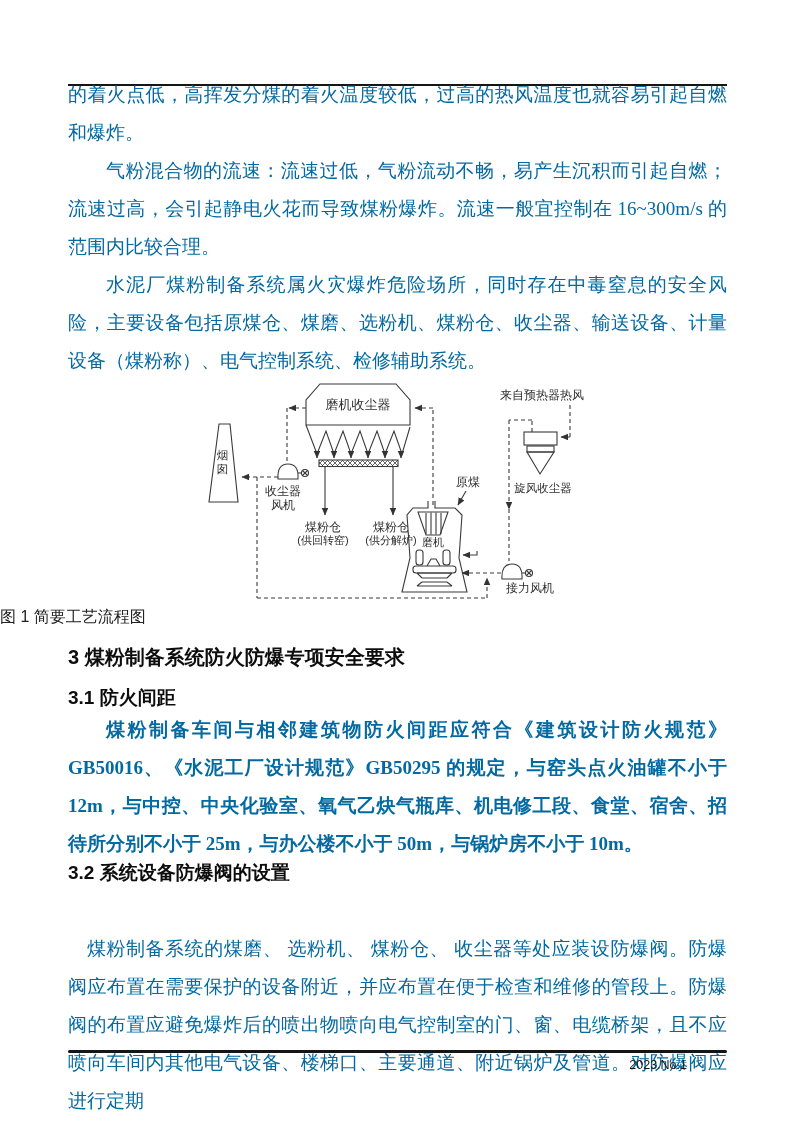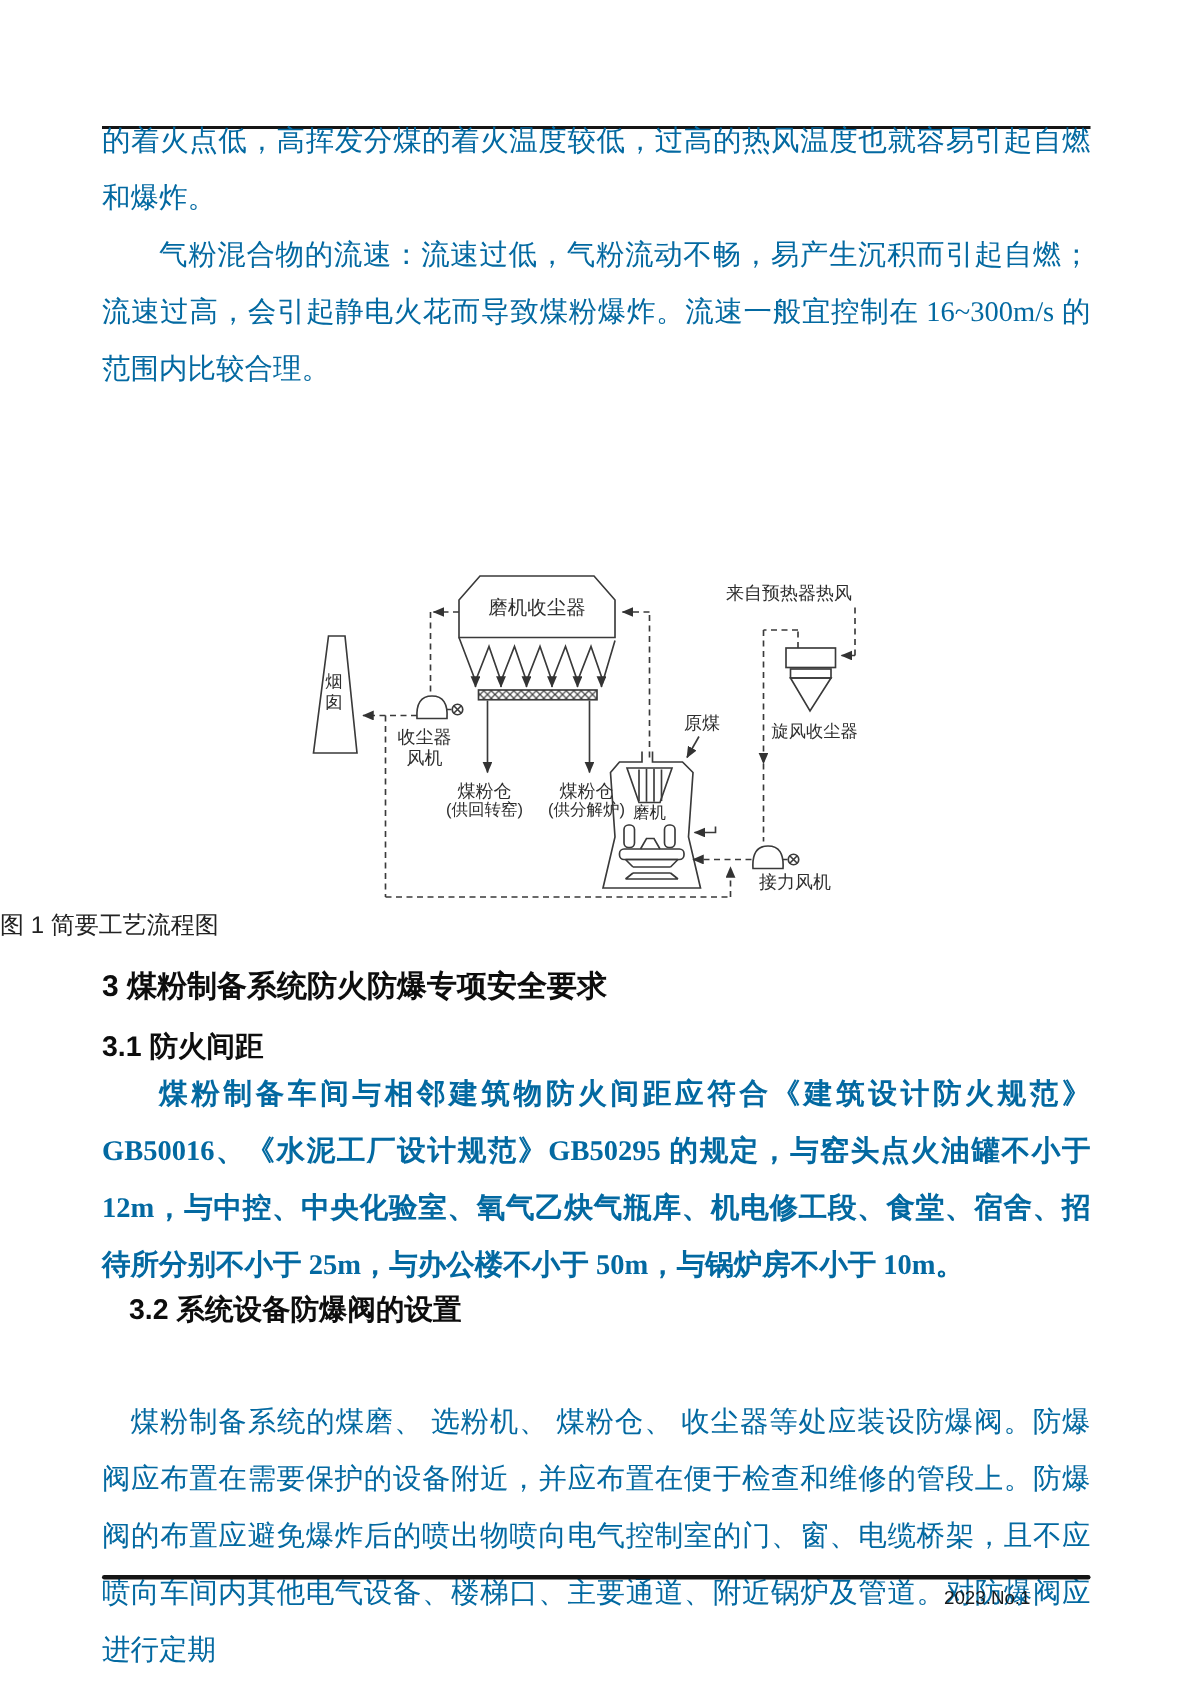--- a/index.html
+++ b/index.html
@@ -50,20 +50,21 @@
 </style>
 </head>
 <body>
 
 <div class="page">
 
   <div class="rule top"></div>
 
   <div class="para" style="top:76px;">的着火点低，高挥发分煤的着火温度较低，过高的热风温度也就容易引起自燃和爆炸。</div>
   <div class="para indent2" style="top:152px;">气粉混合物的流速：流速过低，气粉流动不畅，易产生沉积而引起自燃；流速过高，会引起静电火花而导致煤粉爆炸。流速一般宜控制在 16~300m/s 的范围内比较合理。</div>
+  <div class="para indent2" style="top:266px;">水泥厂煤粉制备系统属火灾爆炸危险场所，同时存在中毒窒息的安全风险，主要设备包括原煤仓、煤磨、选粉机、煤粉仓、收尘器、输送设备、计量设备（煤粉称）、电气控制系统、检修辅助系统。</div>
 
   <div class="figure">
     <svg width="420" height="232" viewBox="0 0 420 232">
       <defs>
         <marker id="arr" markerWidth="8" markerHeight="7" refX="6.5" refY="3" orient="auto">
           <path d="M0,0 L7,3 L0,6 Z" fill="#333"></path>
         </marker>
         <pattern id="hatch" width="5" height="5" patternUnits="userSpaceOnUse">
           <path d="M0,5 L5,0 M0,0 L5,5" stroke="#444" stroke-width="0.8"></path>
         </pattern>
@@ -151,29 +152,29 @@
 
     <div class="flabel" style="left:121px;top:14px;width:104px;font-size:13px;">磨机收尘器</div>
     <div class="flabel" style="left:31px;top:66px;width:13px;font-size:11.5px;word-break:break-all;">烟囱</div>
     <div class="flabel" style="left:76px;top:101px;width:44px;font-size:12px;word-break:break-all;">收尘器风机</div>
     <div class="flabel" style="left:103px;top:137px;width:70px;font-size:12px;">煤粉仓</div>
     <div class="flabel" style="left:96px;top:151px;width:84px;font-size:11px;">(供回转窑)</div>
     <div class="flabel" style="left:171px;top:137px;width:70px;font-size:12px;">煤粉仓</div>
     <div class="flabel" style="left:164px;top:151px;width:84px;font-size:11px;">(供分解炉)</div>
     <div class="flabel" style="left:263px;top:92px;width:40px;font-size:12px;">原煤</div>
     <div class="flabel" style="left:228px;top:153px;width:40px;font-size:11px;">磨机</div>
-    <div class="flabel" style="left:292px;top:5px;width:98px;font-size:12px;">来自预热器热风</div>
+    <div class="flabel" style="left:308px;top:5px;width:98px;font-size:12px;">来自预热器热风</div>
     <div class="flabel" style="left:316px;top:99px;width:84px;font-size:11.5px;">旋风收尘器</div>
     <div class="flabel" style="left:310px;top:198px;width:70px;font-size:12px;">接力风机</div>
   </div>
 
   <div class="caption">图 1 简要工艺流程图</div>
 
   <div class="h-sec" style="top:644px;font-size:20px;">3  煤粉制备系统防火防爆专项安全要求</div>
   <div class="h-sec" style="top:685px;font-size:19px;">3.1 防火间距</div>
   <div class="para indent2" style="top:711px;font-weight:bold;">煤粉制备车间与相邻建筑物防火间距应符合《建筑设计防火规范》GB50016、《水泥工厂设计规范》GB50295 的规定，与窑头点火油罐不小于 12m，与中控、中央化验室、氧气乙炔气瓶库、机电修工段、食堂、宿舍、招待所分别不小于 25m，与办公楼不小于 50m，与锅炉房不小于 10m。</div>
-  <div class="h-sec" style="top:860px;font-size:19px;margin-left:18px;">3.2 系统设备防爆阀的设置</div>
+  <div class="h-sec" style="top:860px;font-size:19px;">3.2 系统设备防爆阀的设置</div>
   <div class="para indent1" style="top:886px;margin-top:44px;">煤粉制备系统的煤磨、 选粉机、 煤粉仓、 收尘器等处应装设防爆阀。防爆阀应布置在需要保护的设备附近，并应布置在便于检查和维修的管段上。防爆阀的布置应避免爆炸后的喷出物喷向电气控制室的门、窗、电缆桥架，且不应喷向车间内其他电气设备、楼梯口、主要通道、附近锅炉及管道。对防爆阀应进行定期</div>
 
   <div class="rule bottom"></div>
   <div class="issue">2023.No.1</div>
 
 </div>
 
 </body></html>

